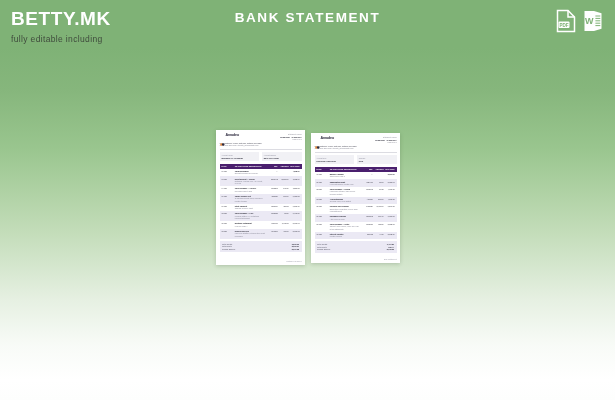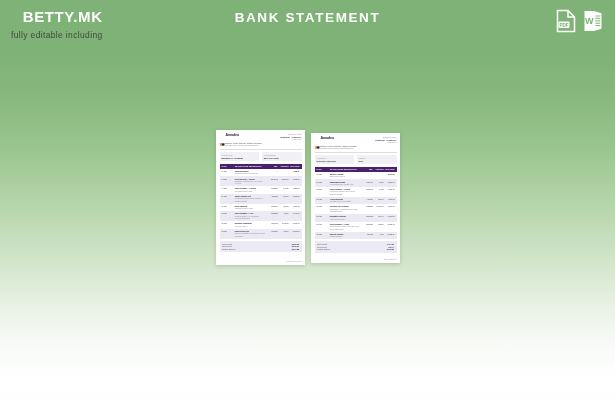--- a/index.html
+++ b/index.html
@@ -9,21 +9,21 @@
     background:linear-gradient(to bottom,
       #7fb276 0px, #7fb276 48px, #86b67c 90px,
       #9ac68f 150px, #c2dcb8 230px, #e6f0e2 300px,
       #f8fbf7 345px, #ffffff 380px, #fdfefd 400px);
     position:relative;
   }
 
   
   .brand { position:absolute; left:11px; top:9px; }
   .brand-name {
-    font-size:15px; font-weight:bold; color:#ffffff;
+    font-size:19px; font-weight:bold; color:#ffffff;
     letter-spacing:.6px; line-height:1;text-align:right;
   }
   .brand-sub {
     font-size:8.5px; color:#3f4a3c; margin-top:7px;
     letter-spacing:.35px; line-height:1;
   }
   .doc-title {
     position:absolute; left:0; right:0; top:10px; text-align:center;
     font-size:13.5px; font-weight:bold; color:#ffffff; letter-spacing:1.6px;
   }

